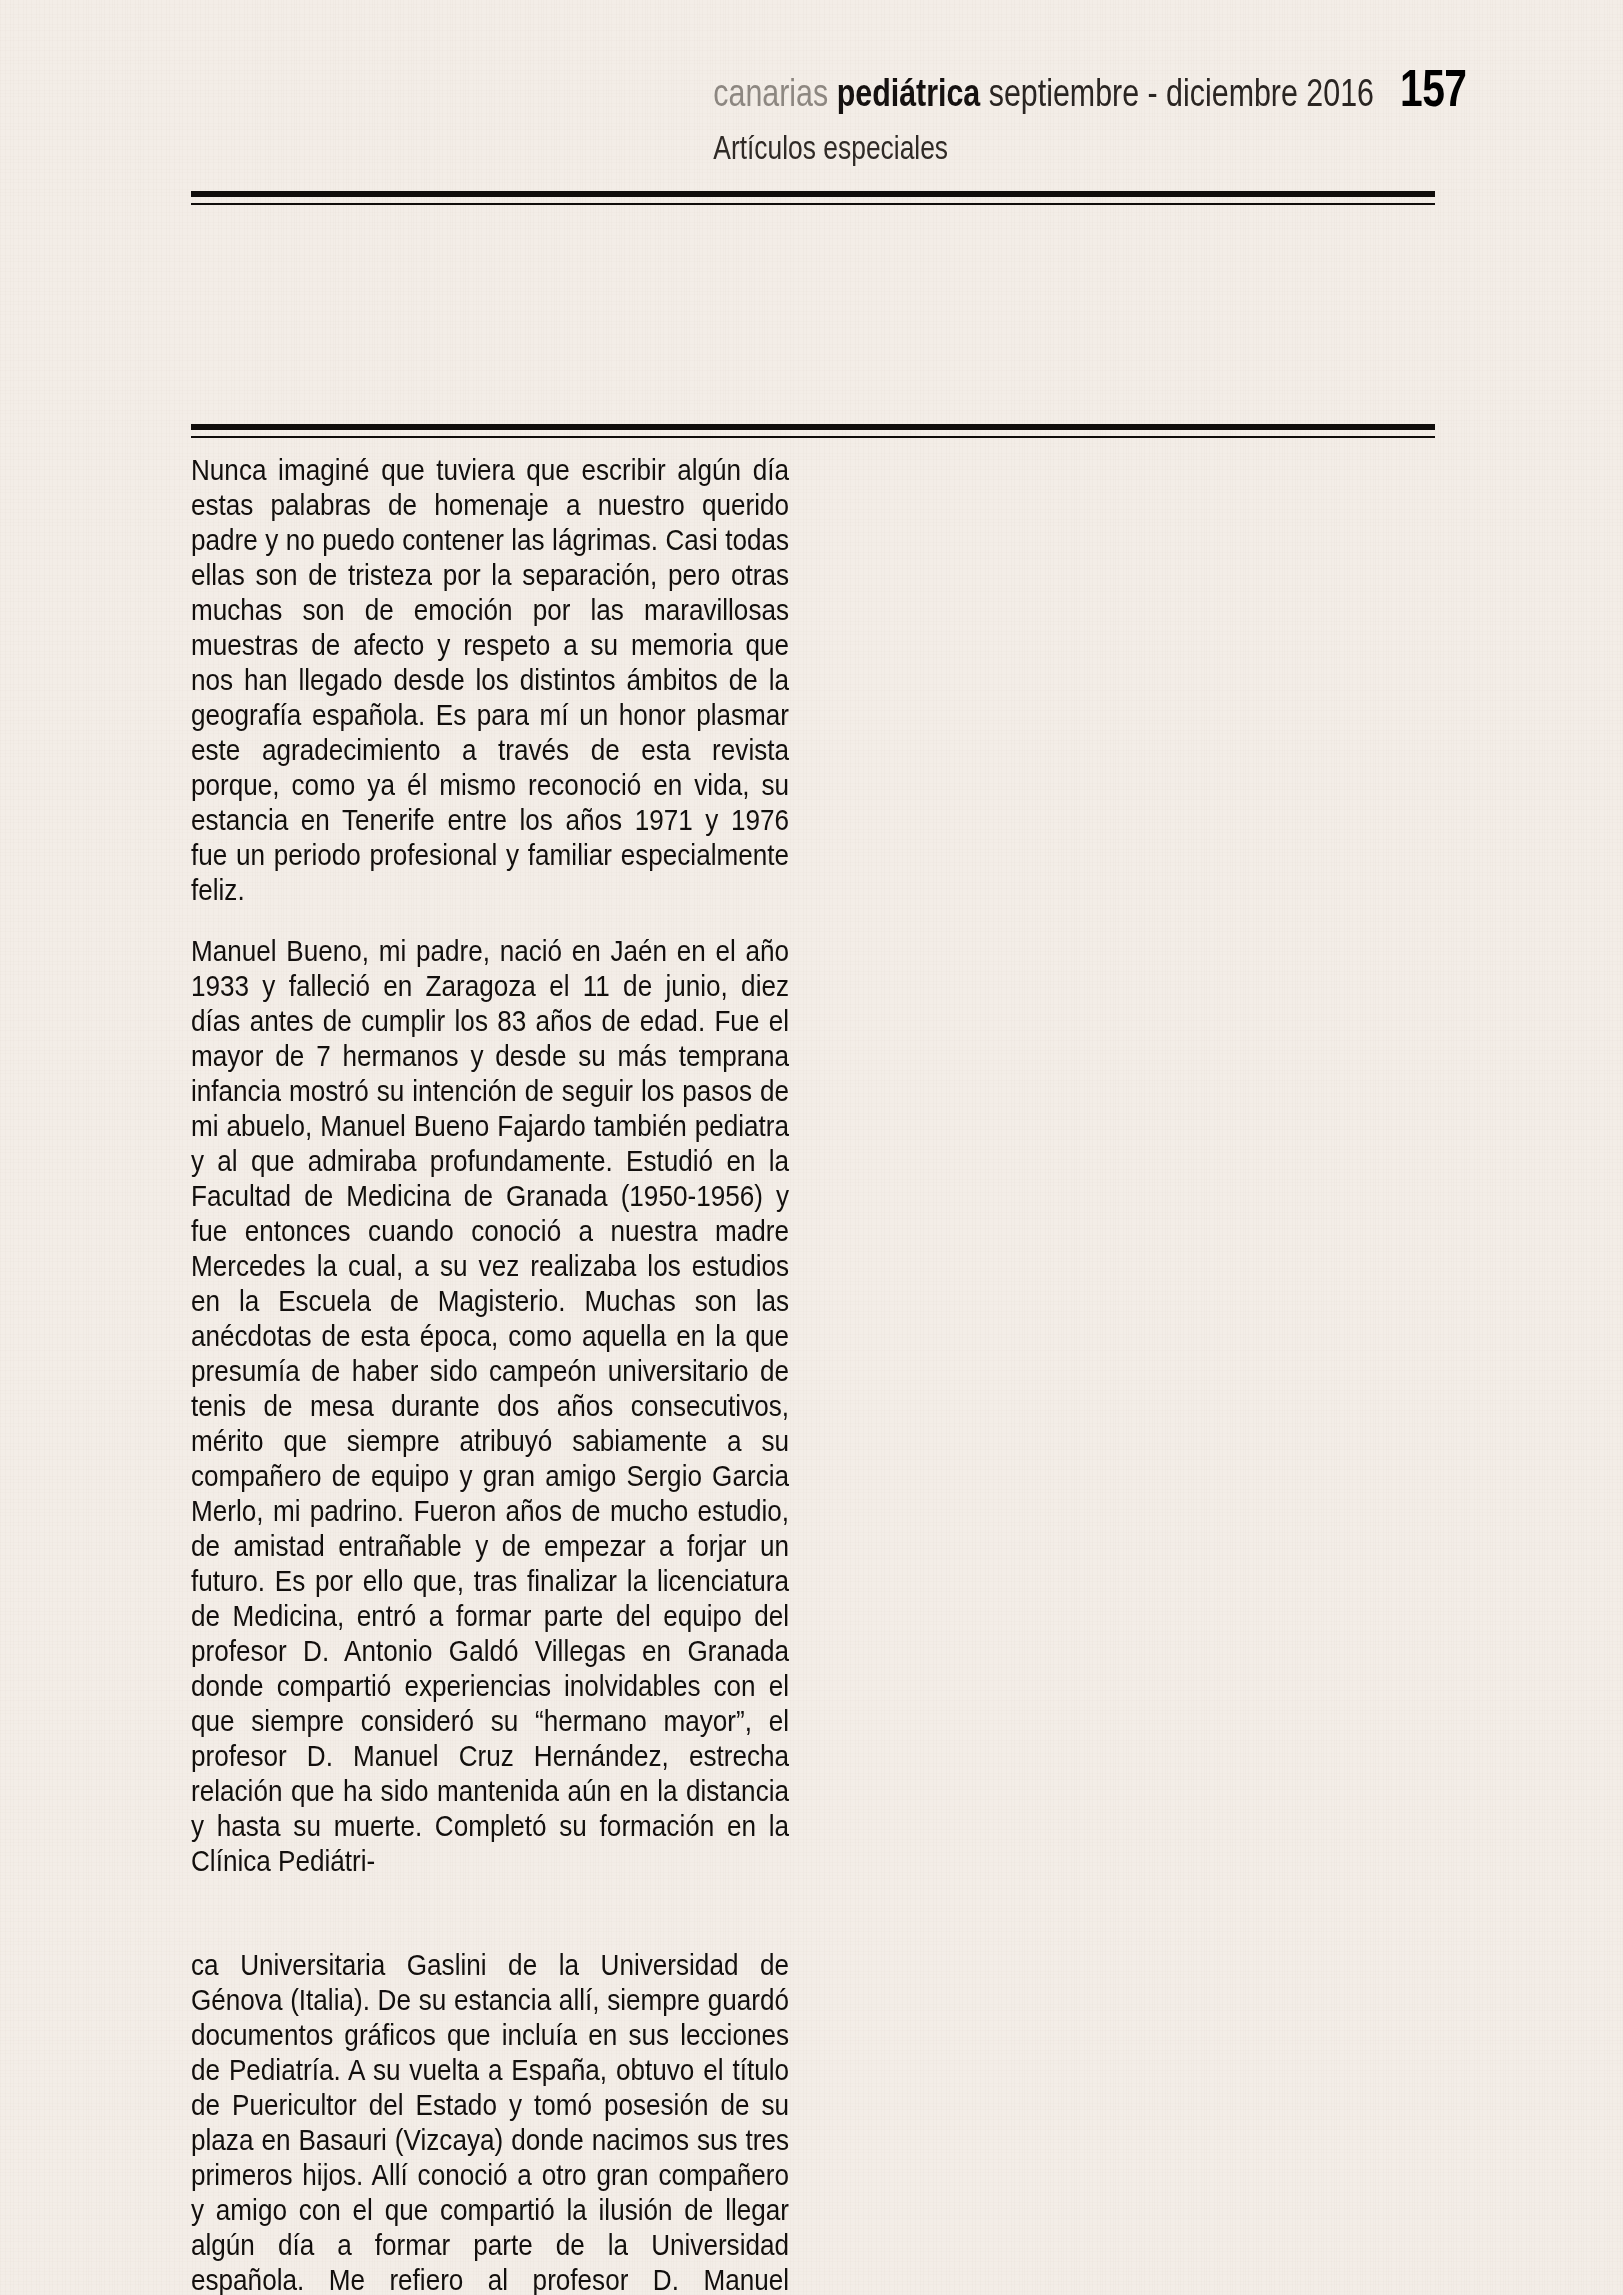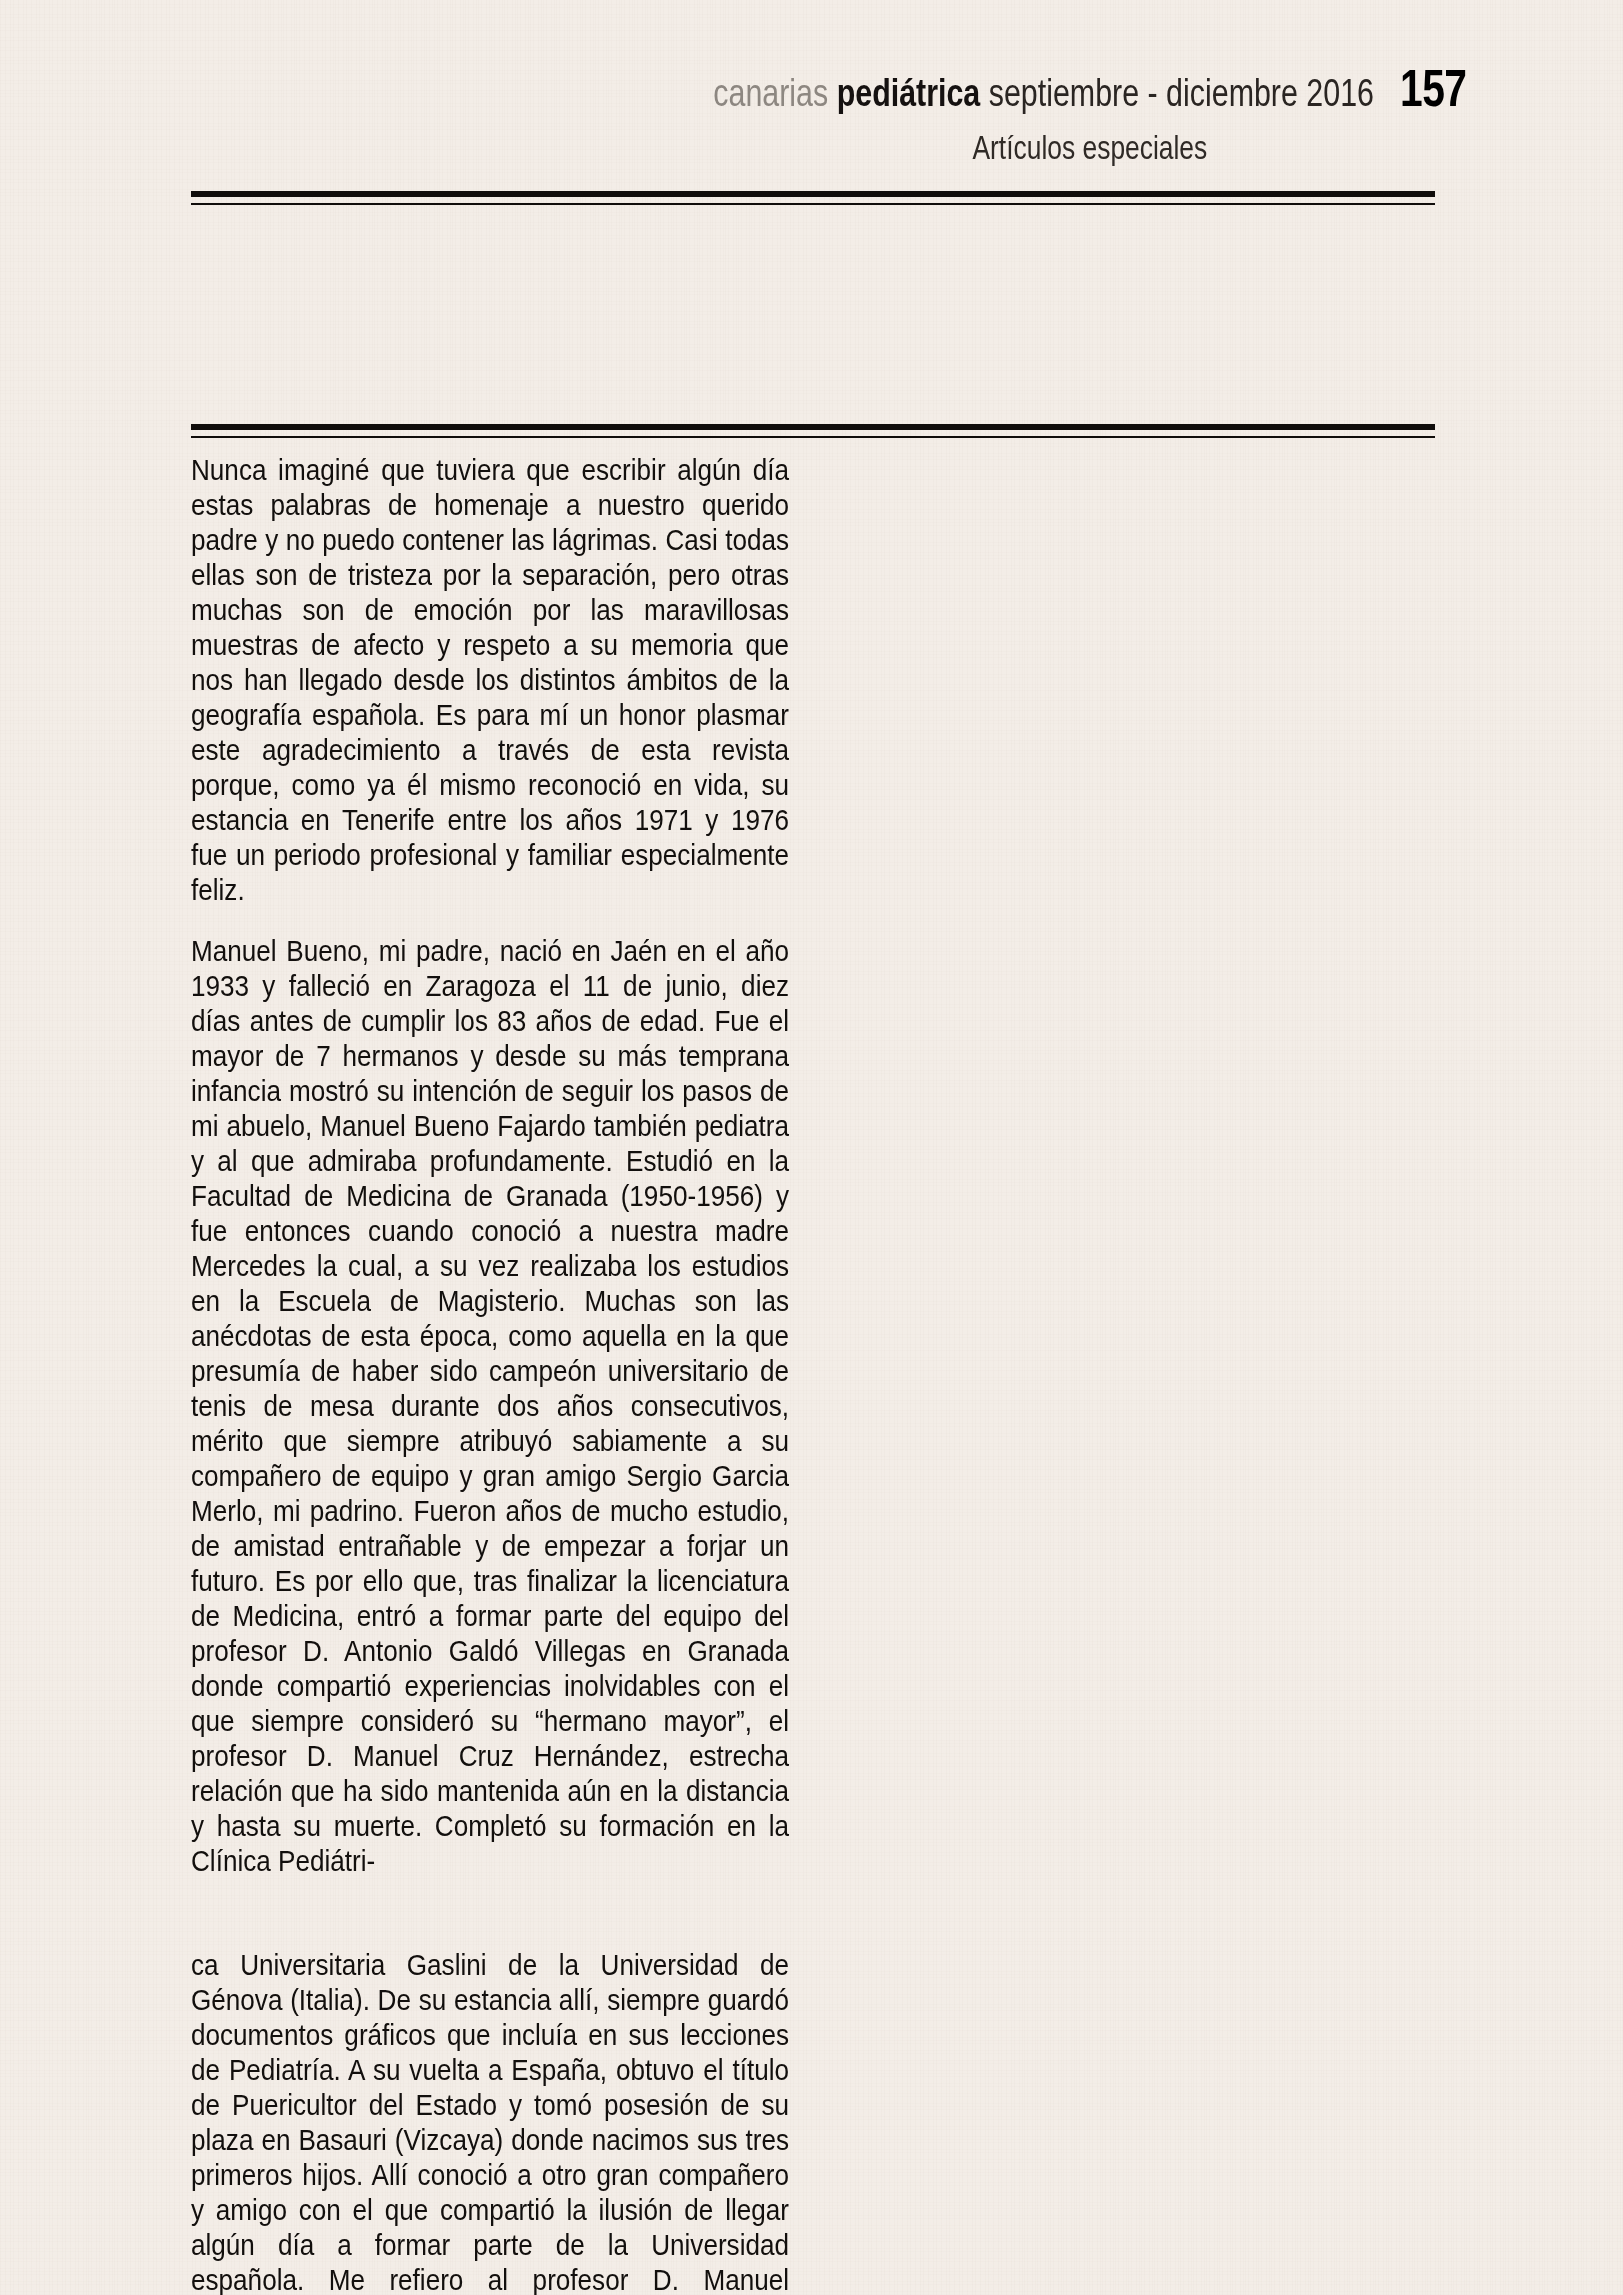--- a/index.html
+++ b/index.html
@@ -33,21 +33,21 @@
     width: 1623px;
     height: 2295px;
     box-sizing: border-box;
   }
 
   
   .runhead {
     position: absolute;
     top: 63px;
     right: 157px;
-    text-align: center;
+    text-align: left;
     line-height: 1;
   }
   .runhead-line1 {
     font-family: "Liberation Sans Narrow", "Liberation Sans", sans-serif;
     font-stretch: condensed;
     transform: scaleX(0.80);
     transform-origin: right center;
     font-size: 38px;
     white-space: nowrap;
     color: #1a1614;

